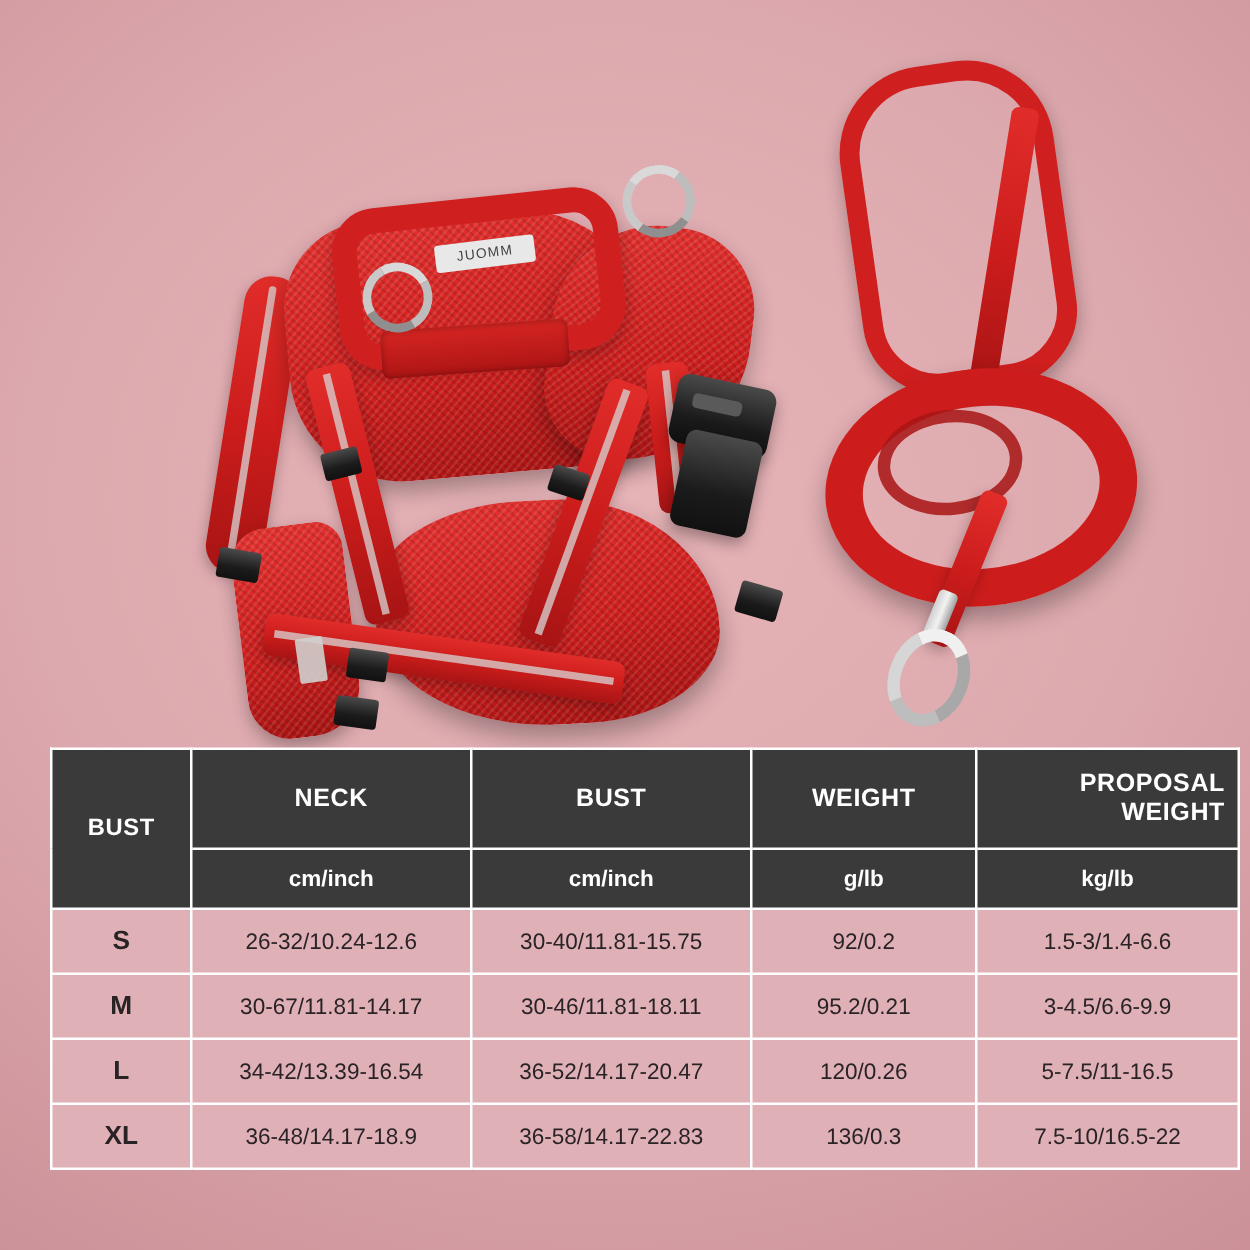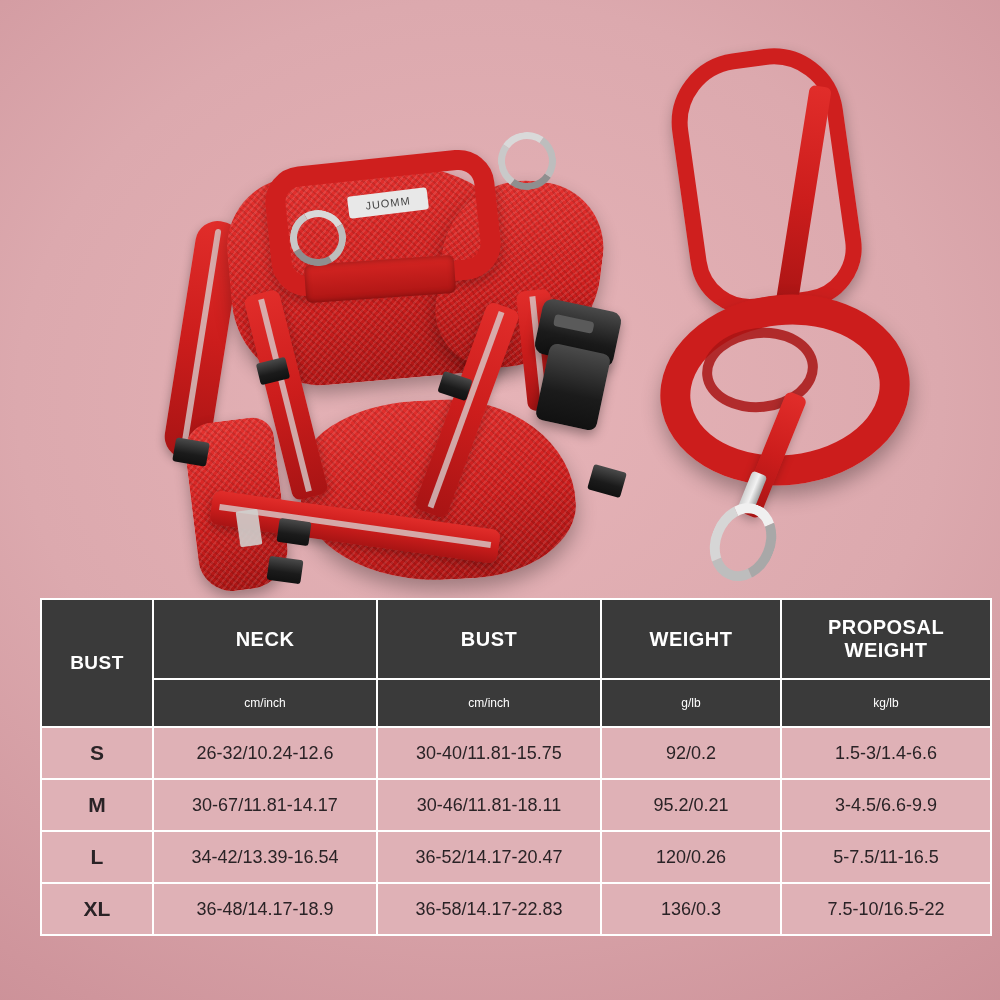--- a/index.html
+++ b/index.html
@@ -49,22 +49,22 @@
     font-weight: bold;
   }
   .hdr-main {
     font-size: 20px;
     letter-spacing: 0.5px;
     height: 78px;
   }
   .hdr-unit {
     background: #3a3a3a;
     color: #ffffff;
-    font-size: 12px;
-    font-weight: normal;
+    font-size: 18px;
+    font-weight: bold;
     height: 46px;
   }
   .hdr-name {
     font-size: 19px;
     letter-spacing: 0.5px;
   }
   .body-row td {
     background: #dfb1b6;
     color: #2a2326;
     height: 50px;
@@ -235,21 +235,21 @@
     </div>
   </div>
 
   <table id="size-table">
     <thead>
       <tr>
         <th class="hdr hdr-name col-name" rowspan="2">BUST</th>
         <th class="hdr hdr-main col-neck">NECK</th>
         <th class="hdr hdr-main col-bust">BUST</th>
         <th class="hdr hdr-main col-weight">WEIGHT</th>
-        <th class="hdr hdr-main col-proposal" style="line-height:1.15; padding:0 10px; text-align:center;">PROPOSAL WEIGHT</th>
+        <th class="hdr hdr-main col-proposal" style="line-height:1.15; padding:0 10px; text-align:right;">PROPOSAL WEIGHT</th>
       </tr>
       <tr>
         <th class="hdr-unit">cm/inch</th>
         <th class="hdr-unit">cm/inch</th>
         <th class="hdr-unit">g/lb</th>
         <th class="hdr-unit">kg/lb</th>
       </tr>
     </thead>
     <tbody>
       <tr class="body-row">

